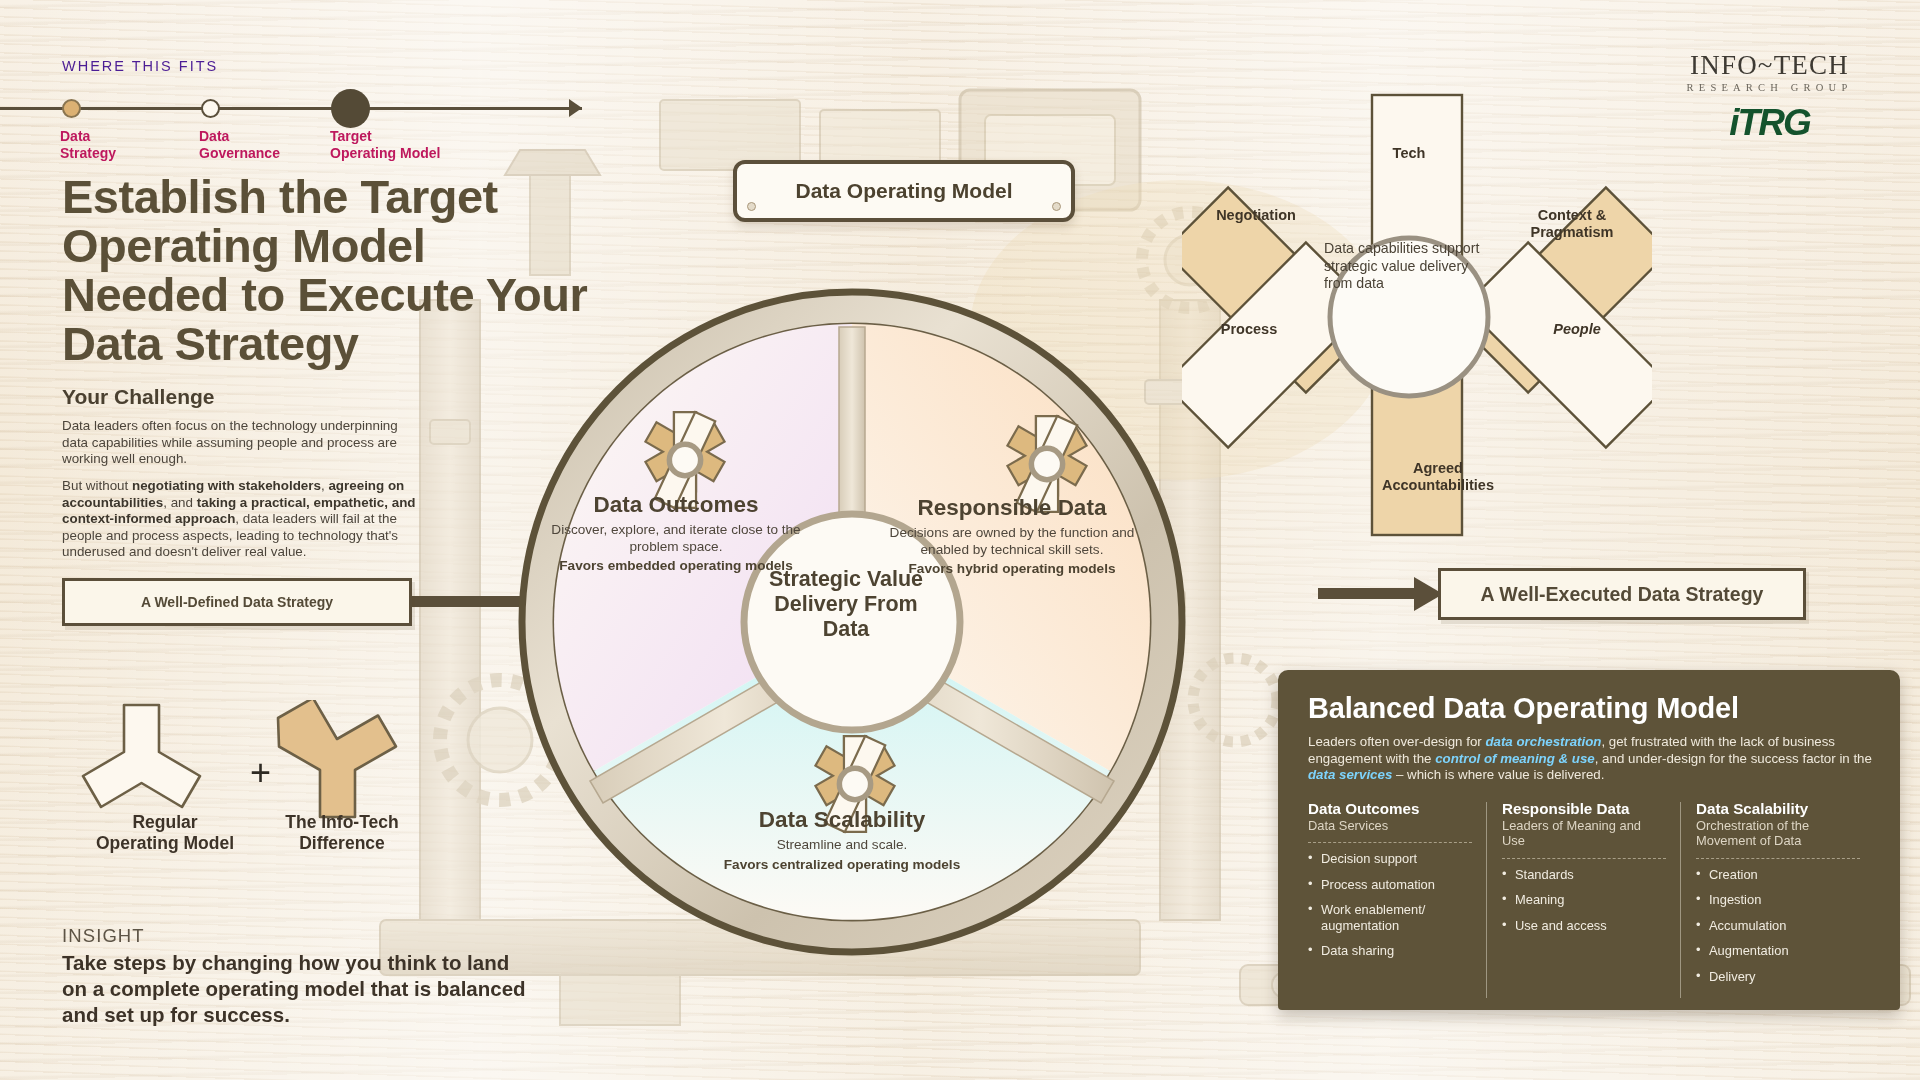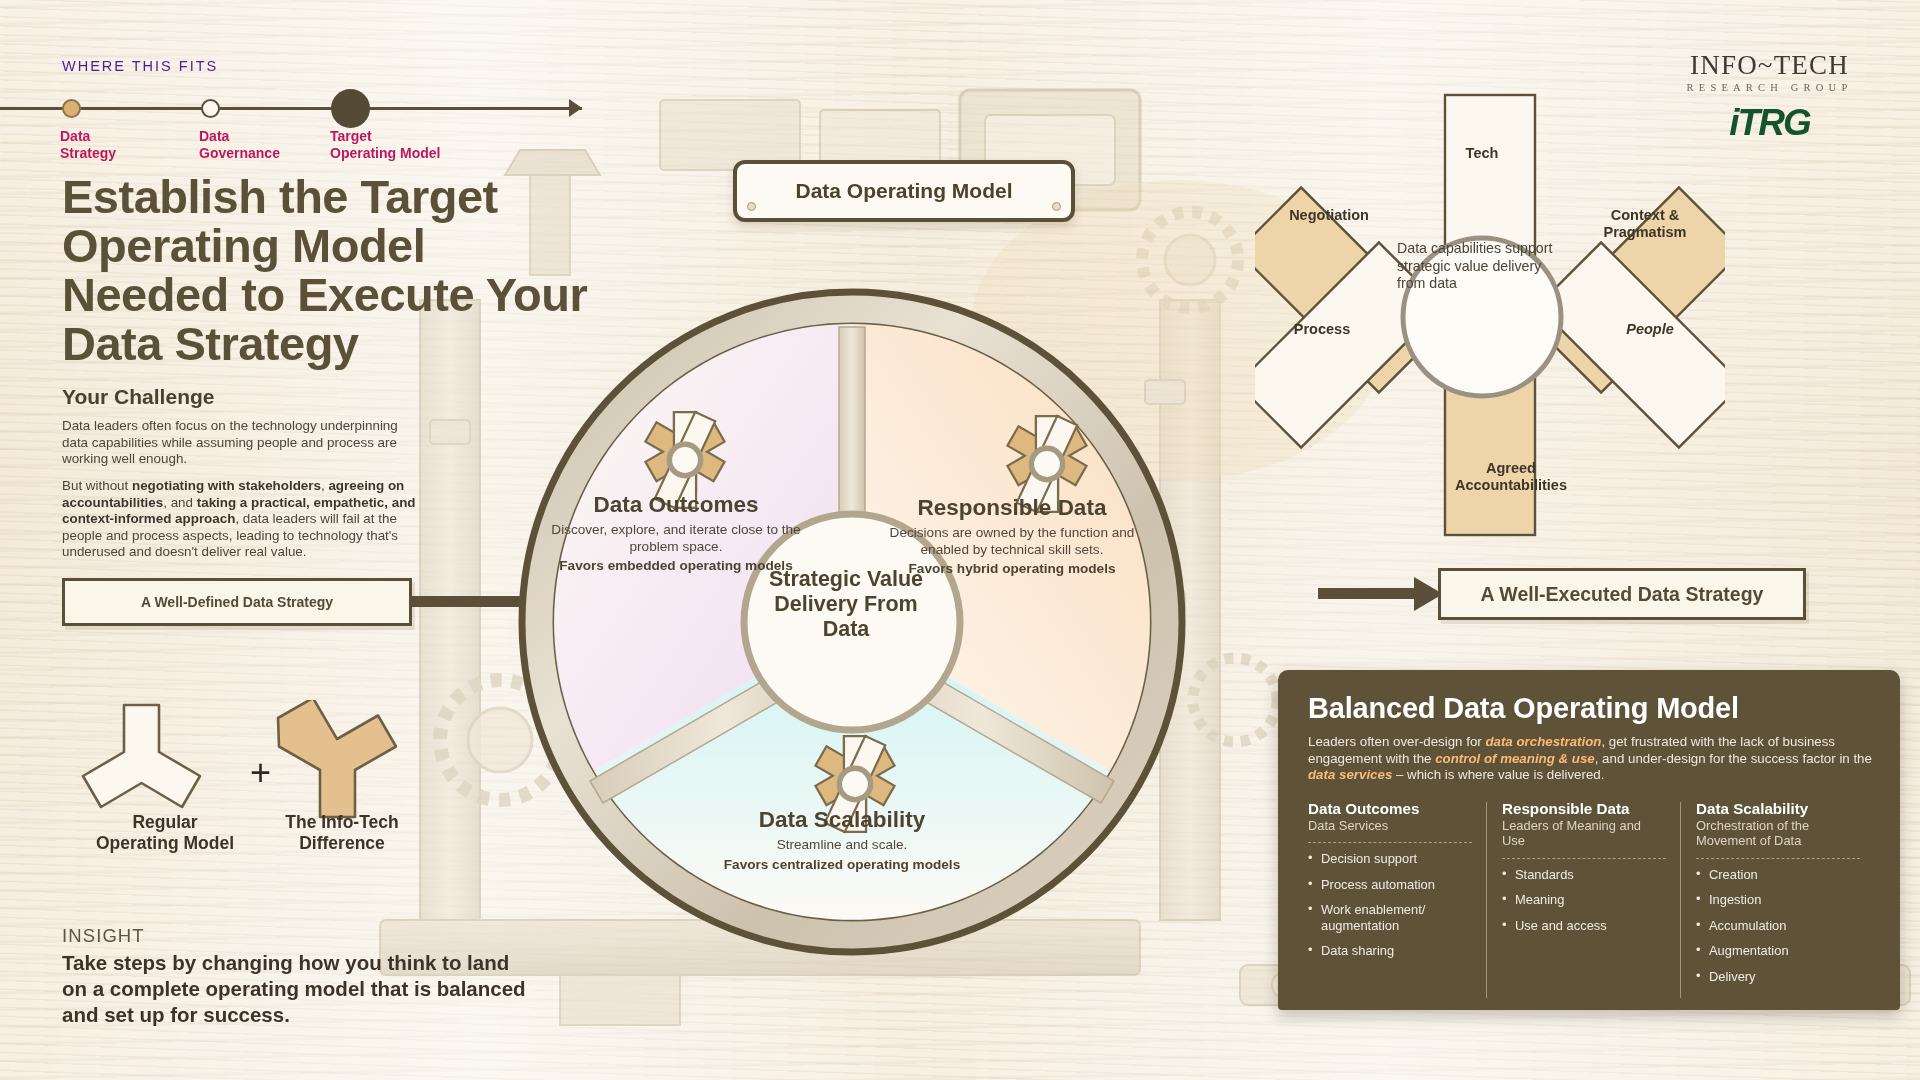--- a/index.html
+++ b/index.html
@@ -92,34 +92,34 @@
   .seg-desc{font-size:13.6px;line-height:16.5px;color:#4f473c;}
   .seg-fav{font-size:13.6px;line-height:16.5px;font-weight:700;color:#4d4331;margin-top:3px;}
 
   #seg-label-outcomes{left:64px;top:260px;width:250px;}
   #seg-label-responsible{left:400px;top:263px;width:250px;}
   #seg-label-scalability{left:200px;top:575px;width:310px;}
 
   #hub-text{position:absolute;left:264px;top:335px;width:190px;text-align:center;font-size:21.5px;line-height:25px;font-weight:700;color:#4d4331;}
 
   
-  #petals{left:1255px;top:85px;width:470px;height:460px;}
+  #petals{left:1182px;top:85px;width:470px;height:460px;}
   .petal-label{position:absolute;text-align:center;font-weight:700;font-size:14.5px;line-height:17px;color:#3f3527;}
   #petal-core-text{position:absolute;left:142px;top:155px;width:170px;font-size:14.2px;line-height:17.5px;color:#4b4336;font-weight:400;}
 
   
   #panel{
     left:1278px;top:670px;width:622px;height:340px;
     background:#5e5339;border-radius:10px 10px 4px 4px;
     box-shadow:0 6px 16px rgba(60,48,28,.28);
     box-sizing:border-box;padding:22px 26px 16px 30px;color:#f4efe3;
   }
   #panel-title{font-size:29px;font-weight:700;color:#ffffff;letter-spacing:-.2px;}
   #panel-intro{margin-top:9px;font-size:13.3px;line-height:16.6px;color:#efe9dc;}
-  #panel-intro b{font-weight:700;font-style:italic;color:#fdba74;}
+  #panel-intro b{font-weight:700;font-style:italic;color:#7dd3fc;}
   #panel-cols{display:flex;margin-top:16px;}
   .pcol{flex:1;padding-right:14px;position:relative;}
   .pcol + .pcol{padding-left:16px;}
   .pcol-div{position:absolute;left:0;top:2px;bottom:-4px;width:1px;background:rgba(240,235,220,.45);}
   .pcol-h{font-size:15.2px;font-weight:700;color:#ffffff;}
   .pcol-s{font-size:12.9px;line-height:15.5px;color:#ded6c5;margin-top:1px;}
   .pcol-rule{border-top:1px dashed rgba(230,222,203,.55);margin:9px 0 8px 0;}
   .pcol-li{font-size:12.9px;line-height:15.5px;color:#f1ece1;margin-bottom:10px;padding-left:13px;position:relative;}
   .pcol-li:before{content:"•";position:absolute;left:0;top:-1px;color:#f1ece1;}
 

